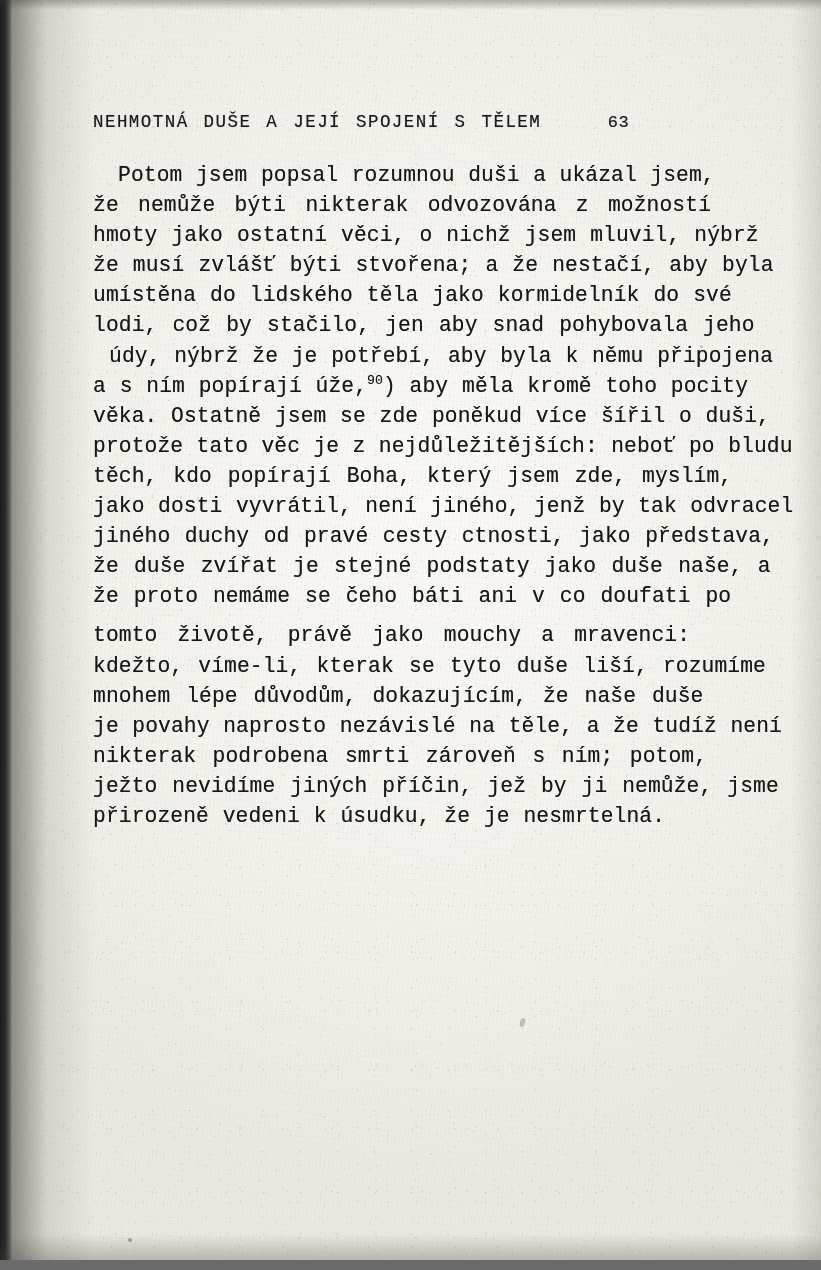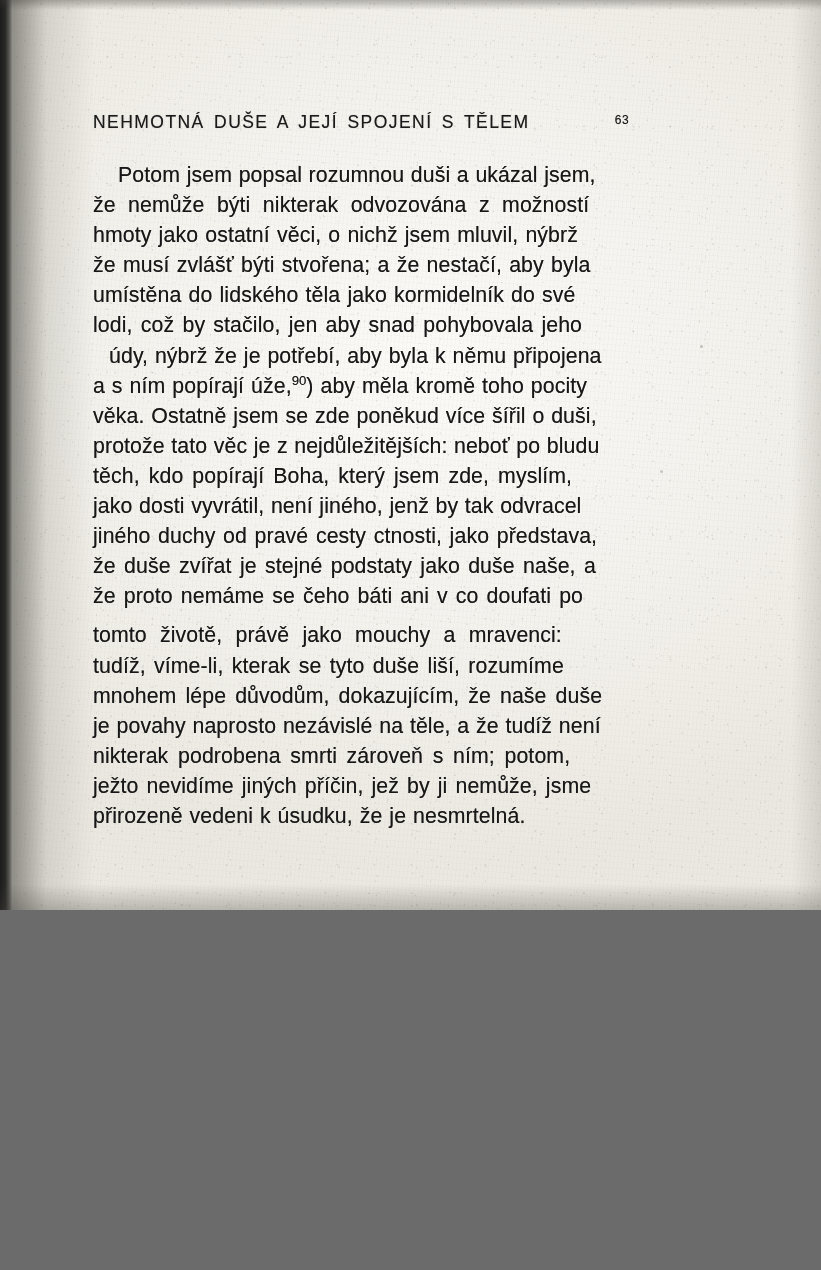--- a/index.html
+++ b/index.html
@@ -4,25 +4,25 @@
 <style>
   html, body {
     margin: 0;
     padding: 0;
     background: #6b6b6b;
   }
 
   .page {
     position: relative;
     width: 821px;
-    height: 910px;
+    height: 1260px;
     overflow: hidden;
     background:
       radial-gradient(ellipse 70% 55% at 52% 40%, #fbfaf7 0%, #f4f2ed 55%, #ebe8e1 100%);
-    font-family: Liberation Sans, sans-serif;
+    font-family: Liberation Mono, monospace;
     color: #141414;
   }
 
   
   .grain {
     position: absolute;
     inset: 0;
     pointer-events: none;
     opacity: .55;
     background-image:
@@ -109,21 +109,21 @@
     font-size: 17.5px;
     letter-spacing: 1.45px;
     word-spacing: 3px;
     color: #1a1a1a;
     text-shadow: 0 0 .7px rgba(20,20,20,.5);
   }
   .running-head .rh-folio {
     position: absolute;
     right: 2px;
     top: 1px;
-    font-size: 12px;
+    font-size: 17px;
     letter-spacing: .4px;
     color: #1a1a1a;
     text-shadow: 0 0 .7px rgba(20,20,20,.5);
   }
 
   .body-text {
     margin-top: 22px;
   }
   .tline {
     height: 30.1px;
@@ -183,21 +183,21 @@
         <div class="tline j" style="word-spacing: 0.8px; margin-left: 16px;">údy, nýbrž že je potřebí, aby byla k němu připojena</div>
         <div class="tline j" style="word-spacing: 0.9px;"><span>a s ním popírají úže,</span><sup class="fn">90</sup><span>) aby měla kromě toho pocity</span></div>
         <div class="tline j" style="word-spacing: 0.8px;">věka. Ostatně jsem se zde poněkud více šířil o duši,</div>
         <div class="tline j" style="word-spacing: 0.5px;">protože tato věc je z nejdůležitějších: neboť po bludu</div>
         <div class="tline j" style="word-spacing: 3px;">těch, kdo popírají Boha,  který jsem zde, myslím,</div>
         <div class="tline j" style="word-spacing: 0.6px;">jako dosti vyvrátil, není jiného, jenž by tak odvracel</div>
         <div class="tline j" style="word-spacing: 1.6px;">jiného duchy od pravé cesty ctnosti, jako představa,</div>
         <div class="tline j" style="word-spacing: 2.3px;">že duše zvířat je stejné podstaty jako duše naše, a</div>
         <div class="tline j" style="word-spacing: 2px;">že proto nemáme se čeho báti  ani v co doufati po</div>
         <div class="tline j" style="word-spacing: 7.2px; margin-top: 9px;">tomto životě,  právě jako mouchy a mravenci:</div>
-        <div class="tline j" style="word-spacing: 2.3px;">tudíž, víme-li, kterak se tyto duše liší, rozumíme</div>
+        <div class="tline j" style="word-spacing: 2.3px;">kdežto, víme-li, kterak se tyto duše liší, rozumíme</div>
         <div class="tline j" style="word-spacing: 3px;">mnohem lépe důvodům, dokazujícím, že naše duše</div>
         <div class="tline j" style="word-spacing: 0.7px;">je povahy naprosto nezávislé na těle, a že tudíž není</div>
         <div class="tline j" style="word-spacing: 3.6px;">nikterak podrobena smrti zároveň s ním; potom,</div>
         <div class="tline j" style="word-spacing: 2px;">ježto nevidíme jiných příčin, jež by ji nemůže, jsme</div>
         <div class="tline j" style="word-spacing: 0.9px;">přirozeně vedeni k úsudku, že je nesmrtelná.</div>
       </div>
 
   </div>
 
   <div class="gutter-dark"></div>

